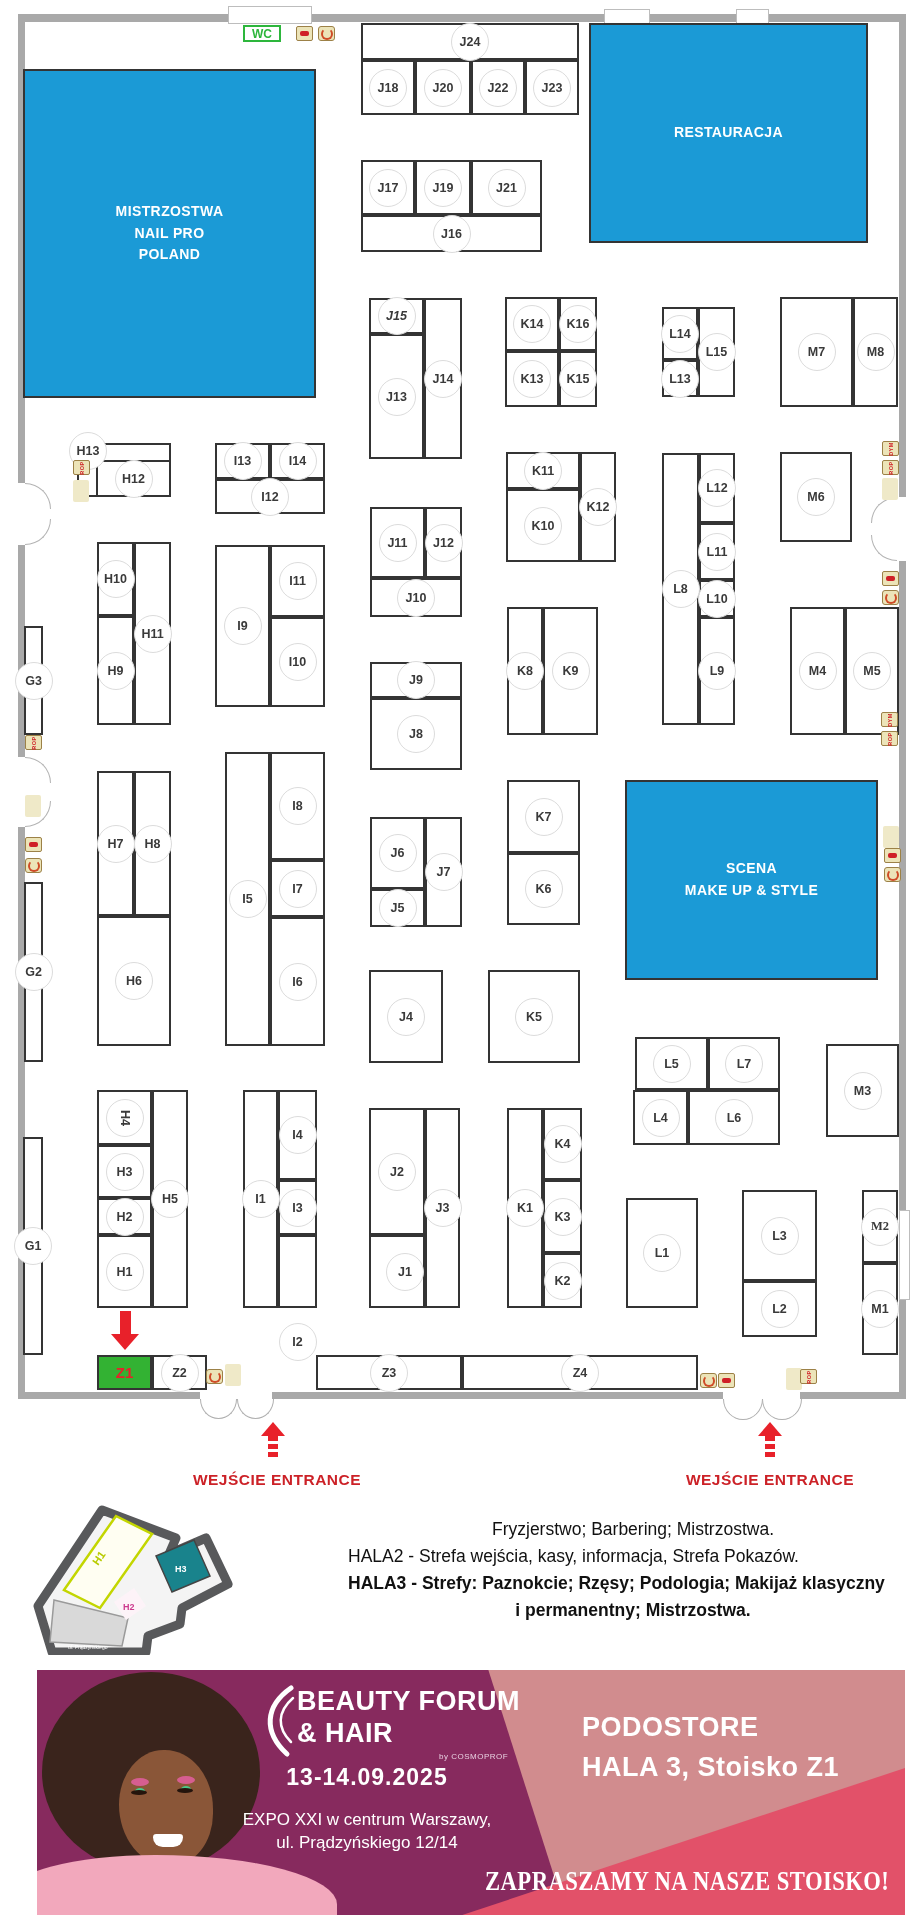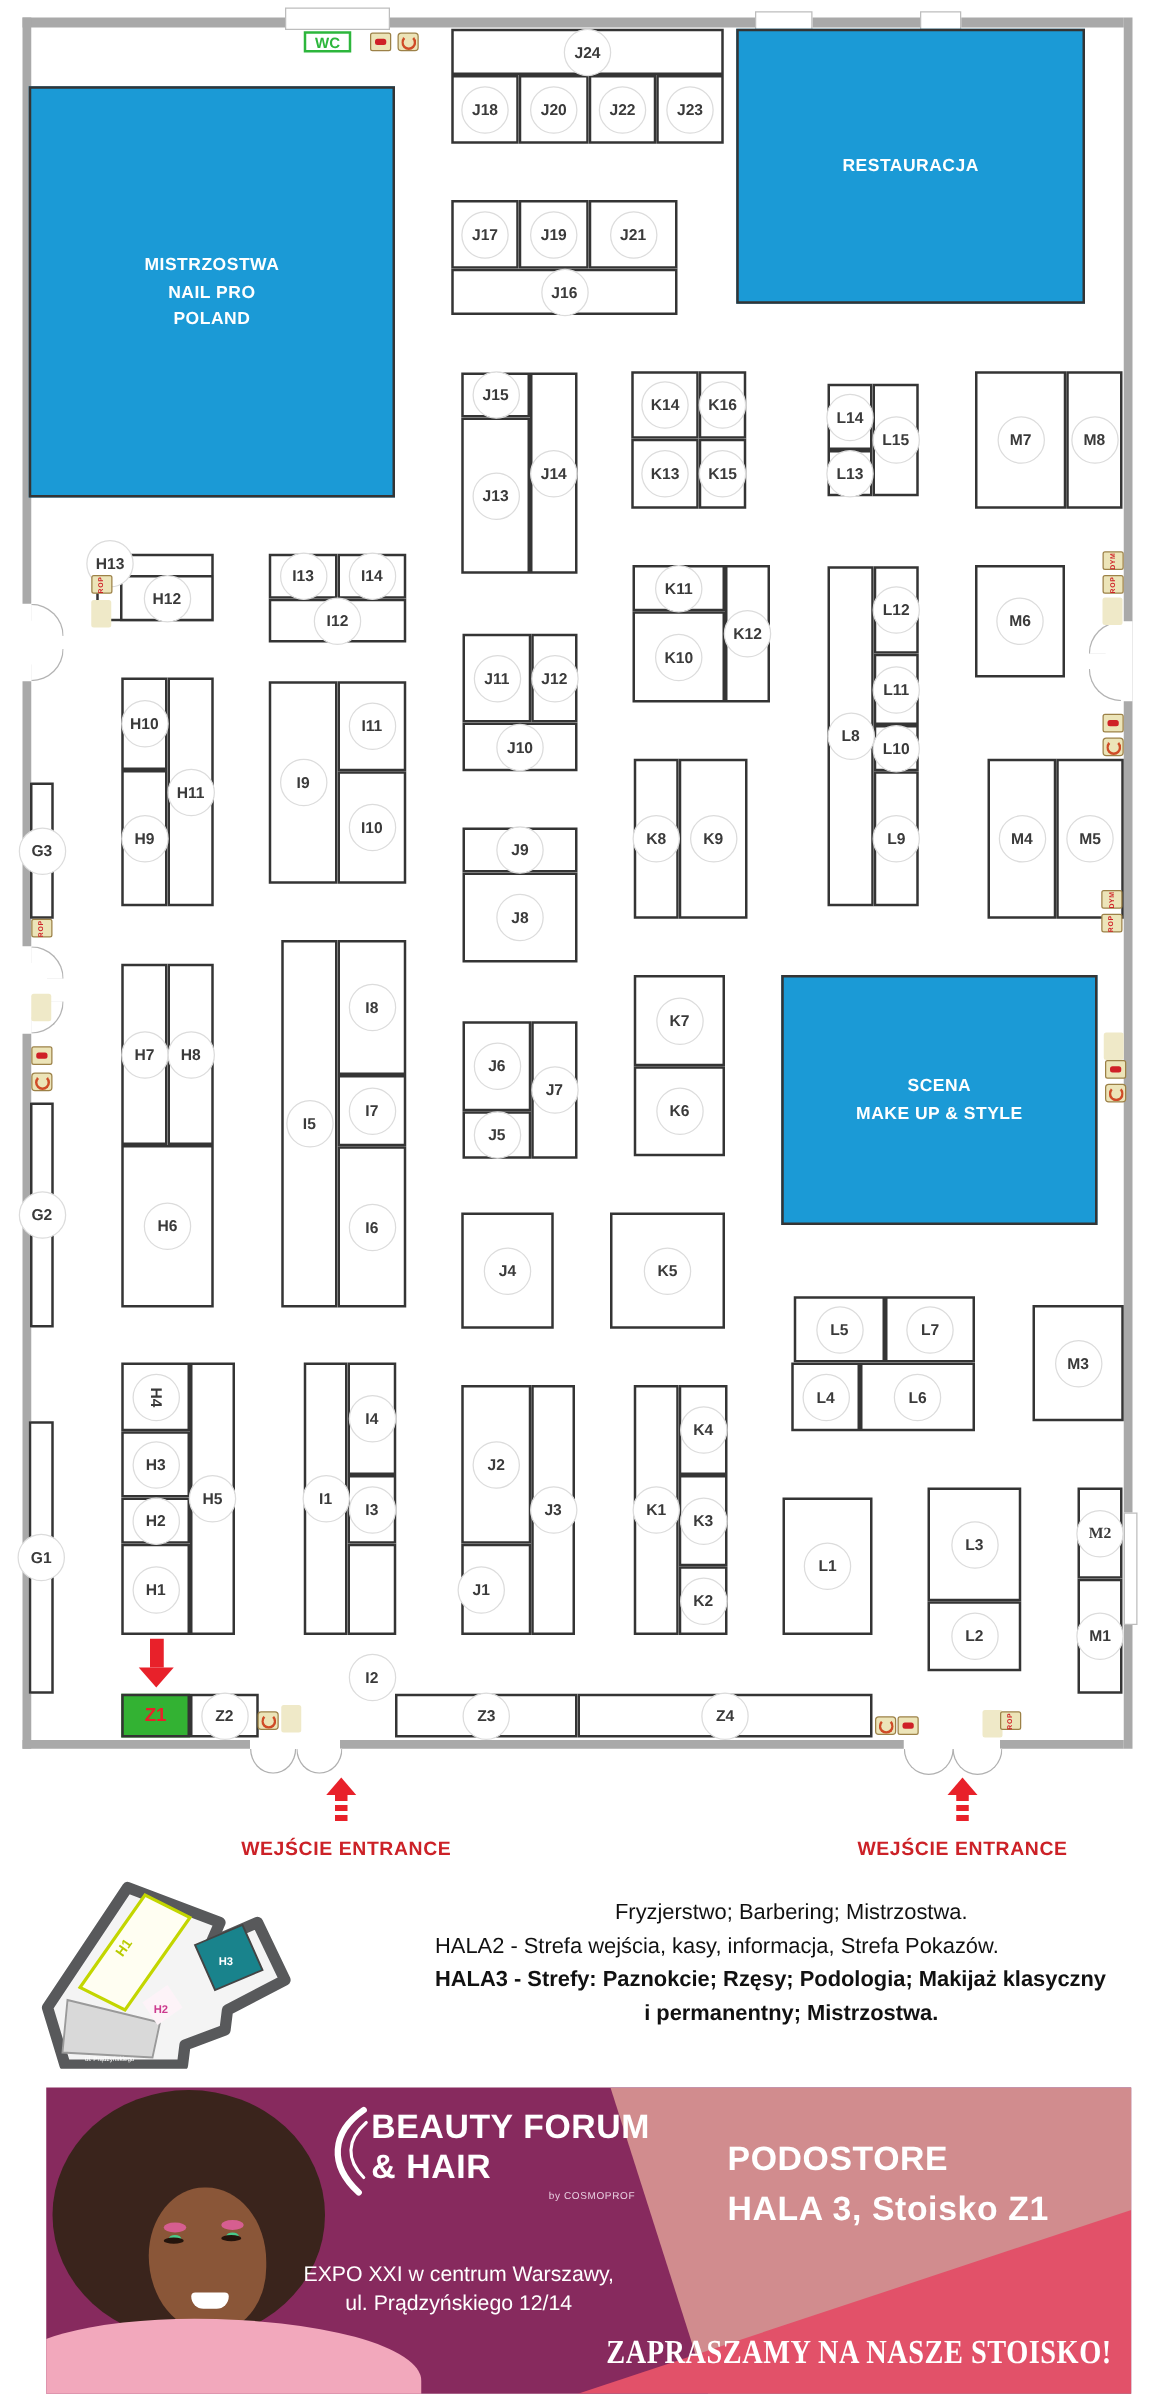--- a/index.html
+++ b/index.html
@@ -154,21 +154,21 @@
       </div>
       <div class="booth" style="left: 471px; top: 160px; width: 71px; height: 55px;"></div>
       <div class="blabel" style="left: 487.5px; top: 168.5px;">
         <span>J21</span>
       </div>
       <div class="booth" style="left: 361px; top: 215px; width: 181px; height: 37px;"></div>
       <div class="blabel" style="left: 432.5px; top: 214.5px;">
         <span>J16</span>
       </div>
       <div class="booth" style="left: 369px; top: 298px; width: 55px; height: 36px;"></div>
-      <div class="blabel" style="left: 377.5px; top: 297px;">
+      <div class="blabel" style="left: 377.5px; top: 297px; font-style: italic;">
         <span>J15</span>
       </div>
       <div class="booth" style="left: 369px; top: 334px; width: 55px; height: 125px;"></div>
       <div class="blabel" style="left: 377.5px; top: 377.5px;">
         <span>J13</span>
       </div>
       <div class="booth" style="left: 424px; top: 298px; width: 38px; height: 161px;"></div>
       <div class="blabel" style="left: 424px; top: 359.5px;">
         <span>J14</span>
       </div>
@@ -206,21 +206,21 @@
       </div>
       <div class="booth" style="left: 369px; top: 970px; width: 74px; height: 93px;"></div>
       <div class="blabel" style="left: 387px; top: 997.5px;">
         <span>J4</span>
       </div>
       <div class="booth" style="left: 369px; top: 1108px; width: 56px; height: 127px;"></div>
       <div class="blabel" style="left: 378px; top: 1152.5px;">
         <span>J2</span>
       </div>
       <div class="booth" style="left: 369px; top: 1235px; width: 56px; height: 73px;"></div>
-      <div class="blabel" style="left: 366px; top: 1252.5px; text-align: center;">
+      <div class="blabel" style="left: 386px; top: 1252.5px; text-align: center;">
         <span>J1</span>
       </div>
       <div class="booth" style="left: 425px; top: 1108px; width: 35px; height: 200px;"></div>
       <div class="blabel" style="left: 423.5px; top: 1189px;">
         <span>J3</span>
       </div>
       <div class="booth" style="left: 505px; top: 297px; width: 54px; height: 54px;"></div>
       <div class="blabel" style="left: 513px; top: 305px;">
         <span>K14</span>
       </div>
@@ -603,20 +603,21 @@
       </div>
       <div class="blouse"></div>
     </div>
     <svg class="bn-logo-swoosh" width="42" height="74" viewBox="0 0 42 74">
       <path d="M 34 4 C 8 22 6 48 30 70" fill="none" stroke="#ffffff" stroke-width="5" stroke-linecap="round"></path>
       <path d="M 36 14 C 20 28 20 44 34 58" fill="none" stroke="#ffffff" stroke-width="2.5" stroke-linecap="round"></path>
     </svg>
     <div class="bn-logo1">BEAUTY FORUM</div>
     <div class="bn-logo2">&amp; HAIR</div>
     <div class="bn-logosub">by COSMOPROF</div>
+    <div class="bn-date">13-14.09.2025</div>
     <div class="bn-venue1">EXPO XXI w centrum Warszawy,</div>
     <div class="bn-venue2">ul. Prądzyńskiego 12/14</div>
     <div class="bn-exhibitor">PODOSTORE</div>
     <div class="bn-location">HALA 3, Stoisko Z1</div>
     <div class="bn-slogan">ZAPRASZAMY NA NASZE STOISKO!</div>
   </div>
 
 </div>
 
 </body></html>

